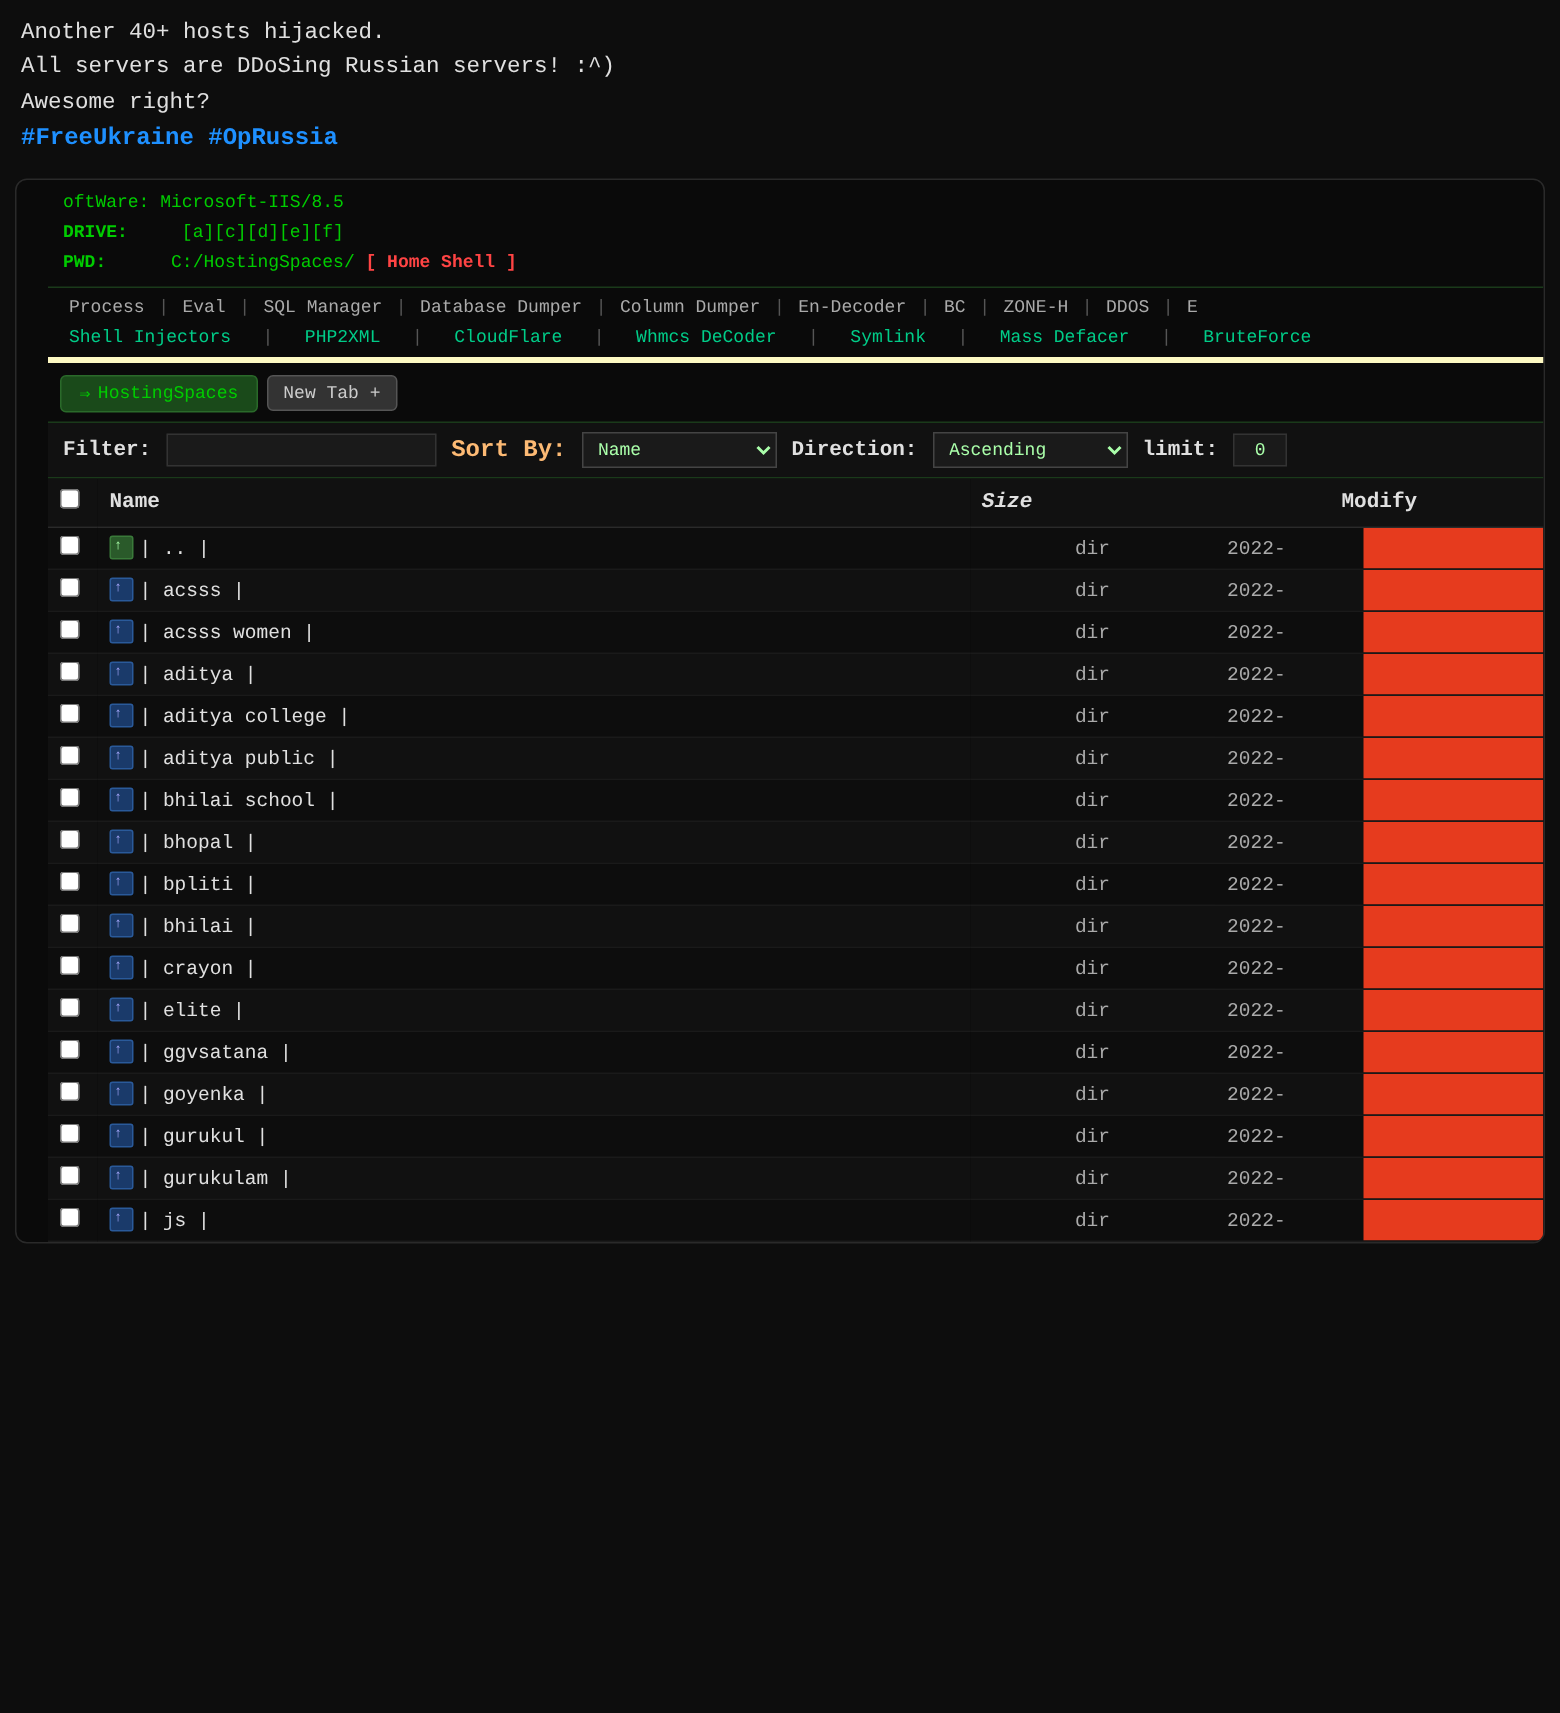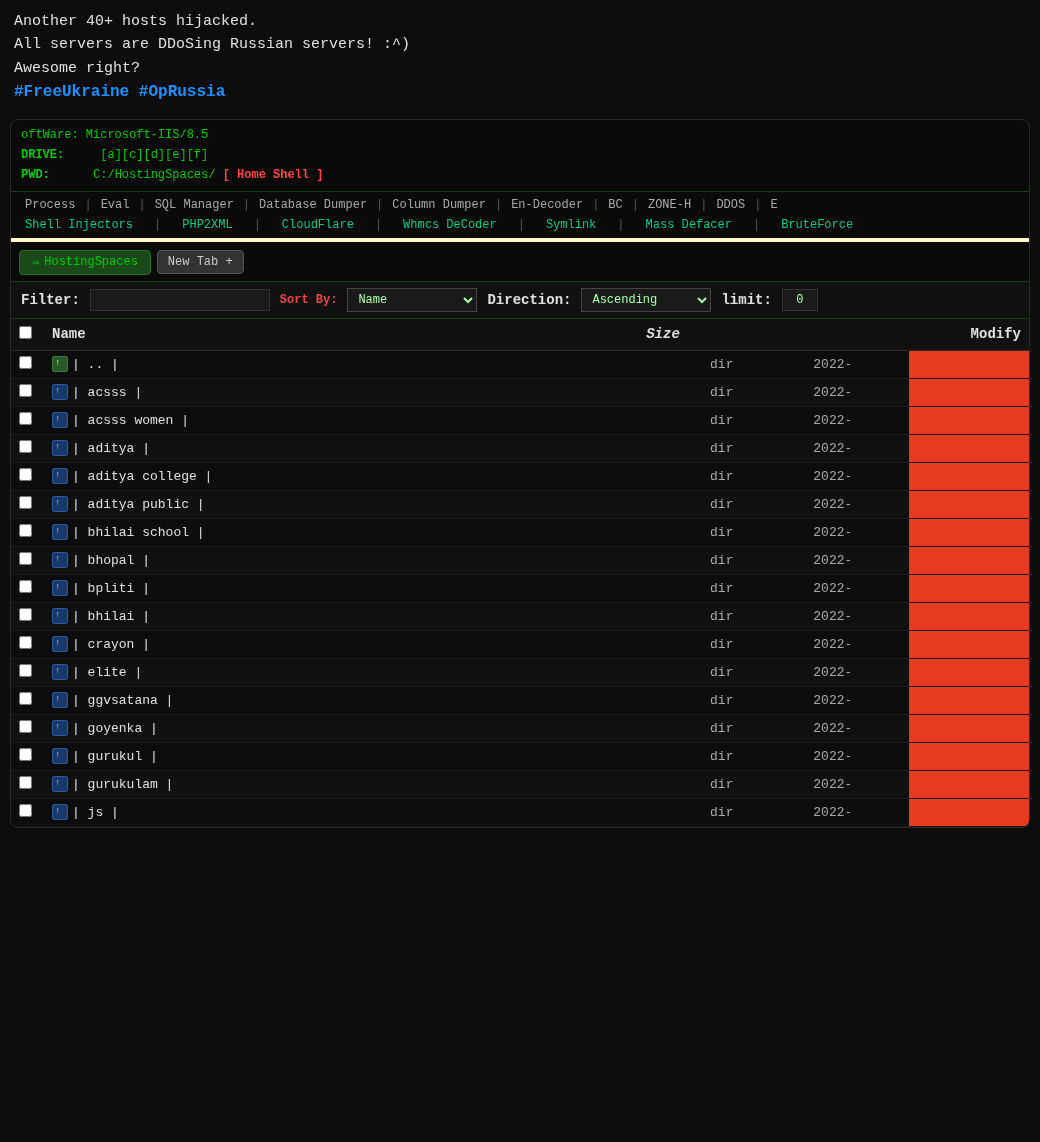--- a/index.html
+++ b/index.html
@@ -24,20 +24,21 @@
       font-size: 16px;
       font-weight: bold;
     }
 
     .shell-panel {
       margin: 8px 10px;
       background: #0a0a0a;
       border: 1px solid #2a2a2a;
       border-radius: 8px;
       overflow: hidden;
+      padding-left: 21px;
     }
 
     .info-bar {
       padding: 5px 10px;
       font-size: 12px;
       line-height: 1.7;
     }
 
     .info-software { color: #aaa; }
     .info-software span { color: #00cc00; }
@@ -147,23 +148,23 @@
       background: #1a1a1a;
       border: 1px solid #333;
       color: #e0e0e0;
       padding: 3px 6px;
       font-family: 'Courier New', monospace;
       font-size: 12px;
       width: 180px;
     }
 
     .sort-label {
-      color: #ef4444;
+      color: #fdba74;
       font-weight: bold;
-      font-size: 12px;
+      font-size: 16px;
       white-space: nowrap;
     }
 
     .sort-select {
       background: #1a1a1a;
       border: 1px solid #444;
       color: #aaffaa;
       padding: 3px 6px;
       font-family: 'Courier New', monospace;
       font-size: 12px;
@@ -222,21 +223,21 @@
       font-weight: bold;
       color: #e0e0e0;
     }
 
     .file-table thead th.col-size {
       text-align: left;
       font-style: italic;
     }
 
     .file-table thead th.col-modify {
-      text-align: right;
+      text-align: center;
       margin-top: 32px;
     }
 
     .file-table tbody tr {
       border-bottom: 1px solid #1a1a1a;
       background: #0d0d0d;
     }
 
     .file-table tbody tr:nth-child(even) {
       background: #111;

